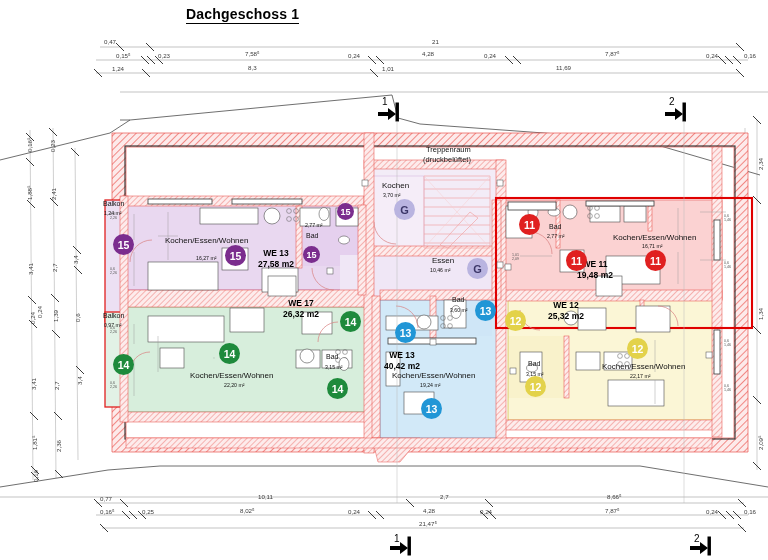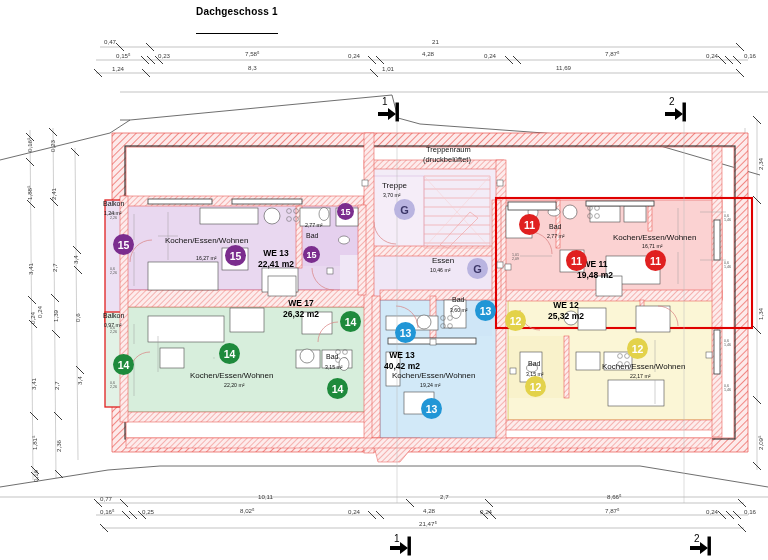--- a/index.html
+++ b/index.html
@@ -1,22 +1,22 @@
 <!DOCTYPE html>
 <html><head>
 <meta charset="utf-8">
 <style>
   html,body{margin:0;padding:0;background:#ffffff;}
   body{width:768px;height:560px;position:relative;overflow:hidden;
        font-family:"Liberation Sans",sans-serif;color:#1a1a1a;}
   #plan{position:absolute;left:0;top:0;width:768px;height:560px;}
 
   
-  #title{position:absolute;left:196px;top:6px;font-size:10px;font-weight:bold;
-         letter-spacing:.2px;border-bottom:1.6px solid #000;padding-bottom:16px;
+  #title{position:absolute;left:186px;top:6px;font-size:14px;font-weight:bold;
+         letter-spacing:.2px;border-bottom:1.6px solid #000;padding-bottom:1px;
          color:#000;}
 
   
   .dim{position:absolute;font-size:6.2px;color:#3b3b3b;white-space:nowrap;
        font-family:"Liberation Sans",sans-serif;}
   .dimv{position:absolute;font-size:6.2px;color:#3b3b3b;white-space:nowrap;
         transform-origin:0 0;transform:rotate(-90deg);}
   .tiny{position:absolute;font-size:3.6px;color:#555;white-space:nowrap;line-height:1.05;}
 
   
@@ -445,21 +445,21 @@
 <div class="secmark" style="left:694px;top:533px">2</div>
 
 <div class="rlabel rname" style="left:103px;top:200px;font-size:7px">Balkon</div>
 <div class="rlabel rarea" style="left:104px;top:210px">1,24 m²</div>
 <div class="rlabel rname" style="left:165px;top:236px">Kochen/Essen/Wohnen</div>
 <div class="rlabel rarea" style="left:196px;top:255px">16,27 m²</div>
 <div class="rlabel rname" style="left:306px;top:232px;font-size:7px">Bad</div>
 <div class="rlabel rarea" style="left:305px;top:222px">2,77 m²</div>
 <div class="wename" style="left:258px;top:248px">
   <span>WE 13</span><br>
-  <span>22,41 m2</span>
+  <span>27,58 m2</span>
 </div>
 <div class="badge" style="left:113px;top:234px;background:#7b2d8e">15</div>
 <div class="badge" style="left:225px;top:245px;background:#7b2d8e">15</div>
 <div class="badge sm" style="left:337px;top:203px;background:#7b2d8e">15</div>
 <div class="badge sm" style="left:303px;top:246px;background:#7b2d8e">15</div>
 
 <div class="rlabel rname" style="left:103px;top:312px;font-size:7px">Balkon</div>
 <div class="rlabel rarea" style="left:104px;top:322px">0,97 m²</div>
 <div class="rlabel rname" style="left:190px;top:371px">Kochen/Essen/Wohnen</div>
 <div class="rlabel rarea" style="left:224px;top:382px">22,20 m²</div>
@@ -505,21 +505,21 @@
 <div class="wename" style="left:577px;top:259px">
   <span>WE 11</span><br>
   <span>19,48 m2</span>
 </div>
 <div class="badge" style="left:519px;top:214px;background:#e02020">11</div>
 <div class="badge" style="left:566px;top:250px;background:#e02020">11</div>
 <div class="badge" style="left:645px;top:250px;background:#e02020">11</div>
 
 <div class="rlabel rname" style="left:426px;top:145px;font-size:7.5px">Treppenraum</div>
 <div class="rlabel rname" style="left:423px;top:155px;font-size:7.5px">(druckbelüftet)</div>
-<div class="rlabel rname" style="left:382px;top:181px">Treppe</div>
+<div class="rlabel rname" style="left:382px;top:181px">Kochen</div>
 <div class="rlabel rarea" style="left:383px;top:192px">3,70 m²</div>
 <div class="rlabel rname" style="left:432px;top:256px">Essen</div>
 <div class="rlabel rarea" style="left:430px;top:267px">10,46 m²</div>
 <div class="badge g" style="left:394px;top:199px;background:#b9b4e0">G</div>
 <div class="badge g" style="left:467px;top:258px;background:#b9b4e0">G</div>
 
 <div class="tiny" style="left:110px;top:213px">0,6<br>2,26</div>
 <div class="tiny" style="left:110px;top:268px">0,6<br>2,26</div>
 <div class="tiny" style="left:110px;top:327px">0,6<br>2,26</div>
 <div class="tiny" style="left:110px;top:382px">0,6<br>2,26</div>

